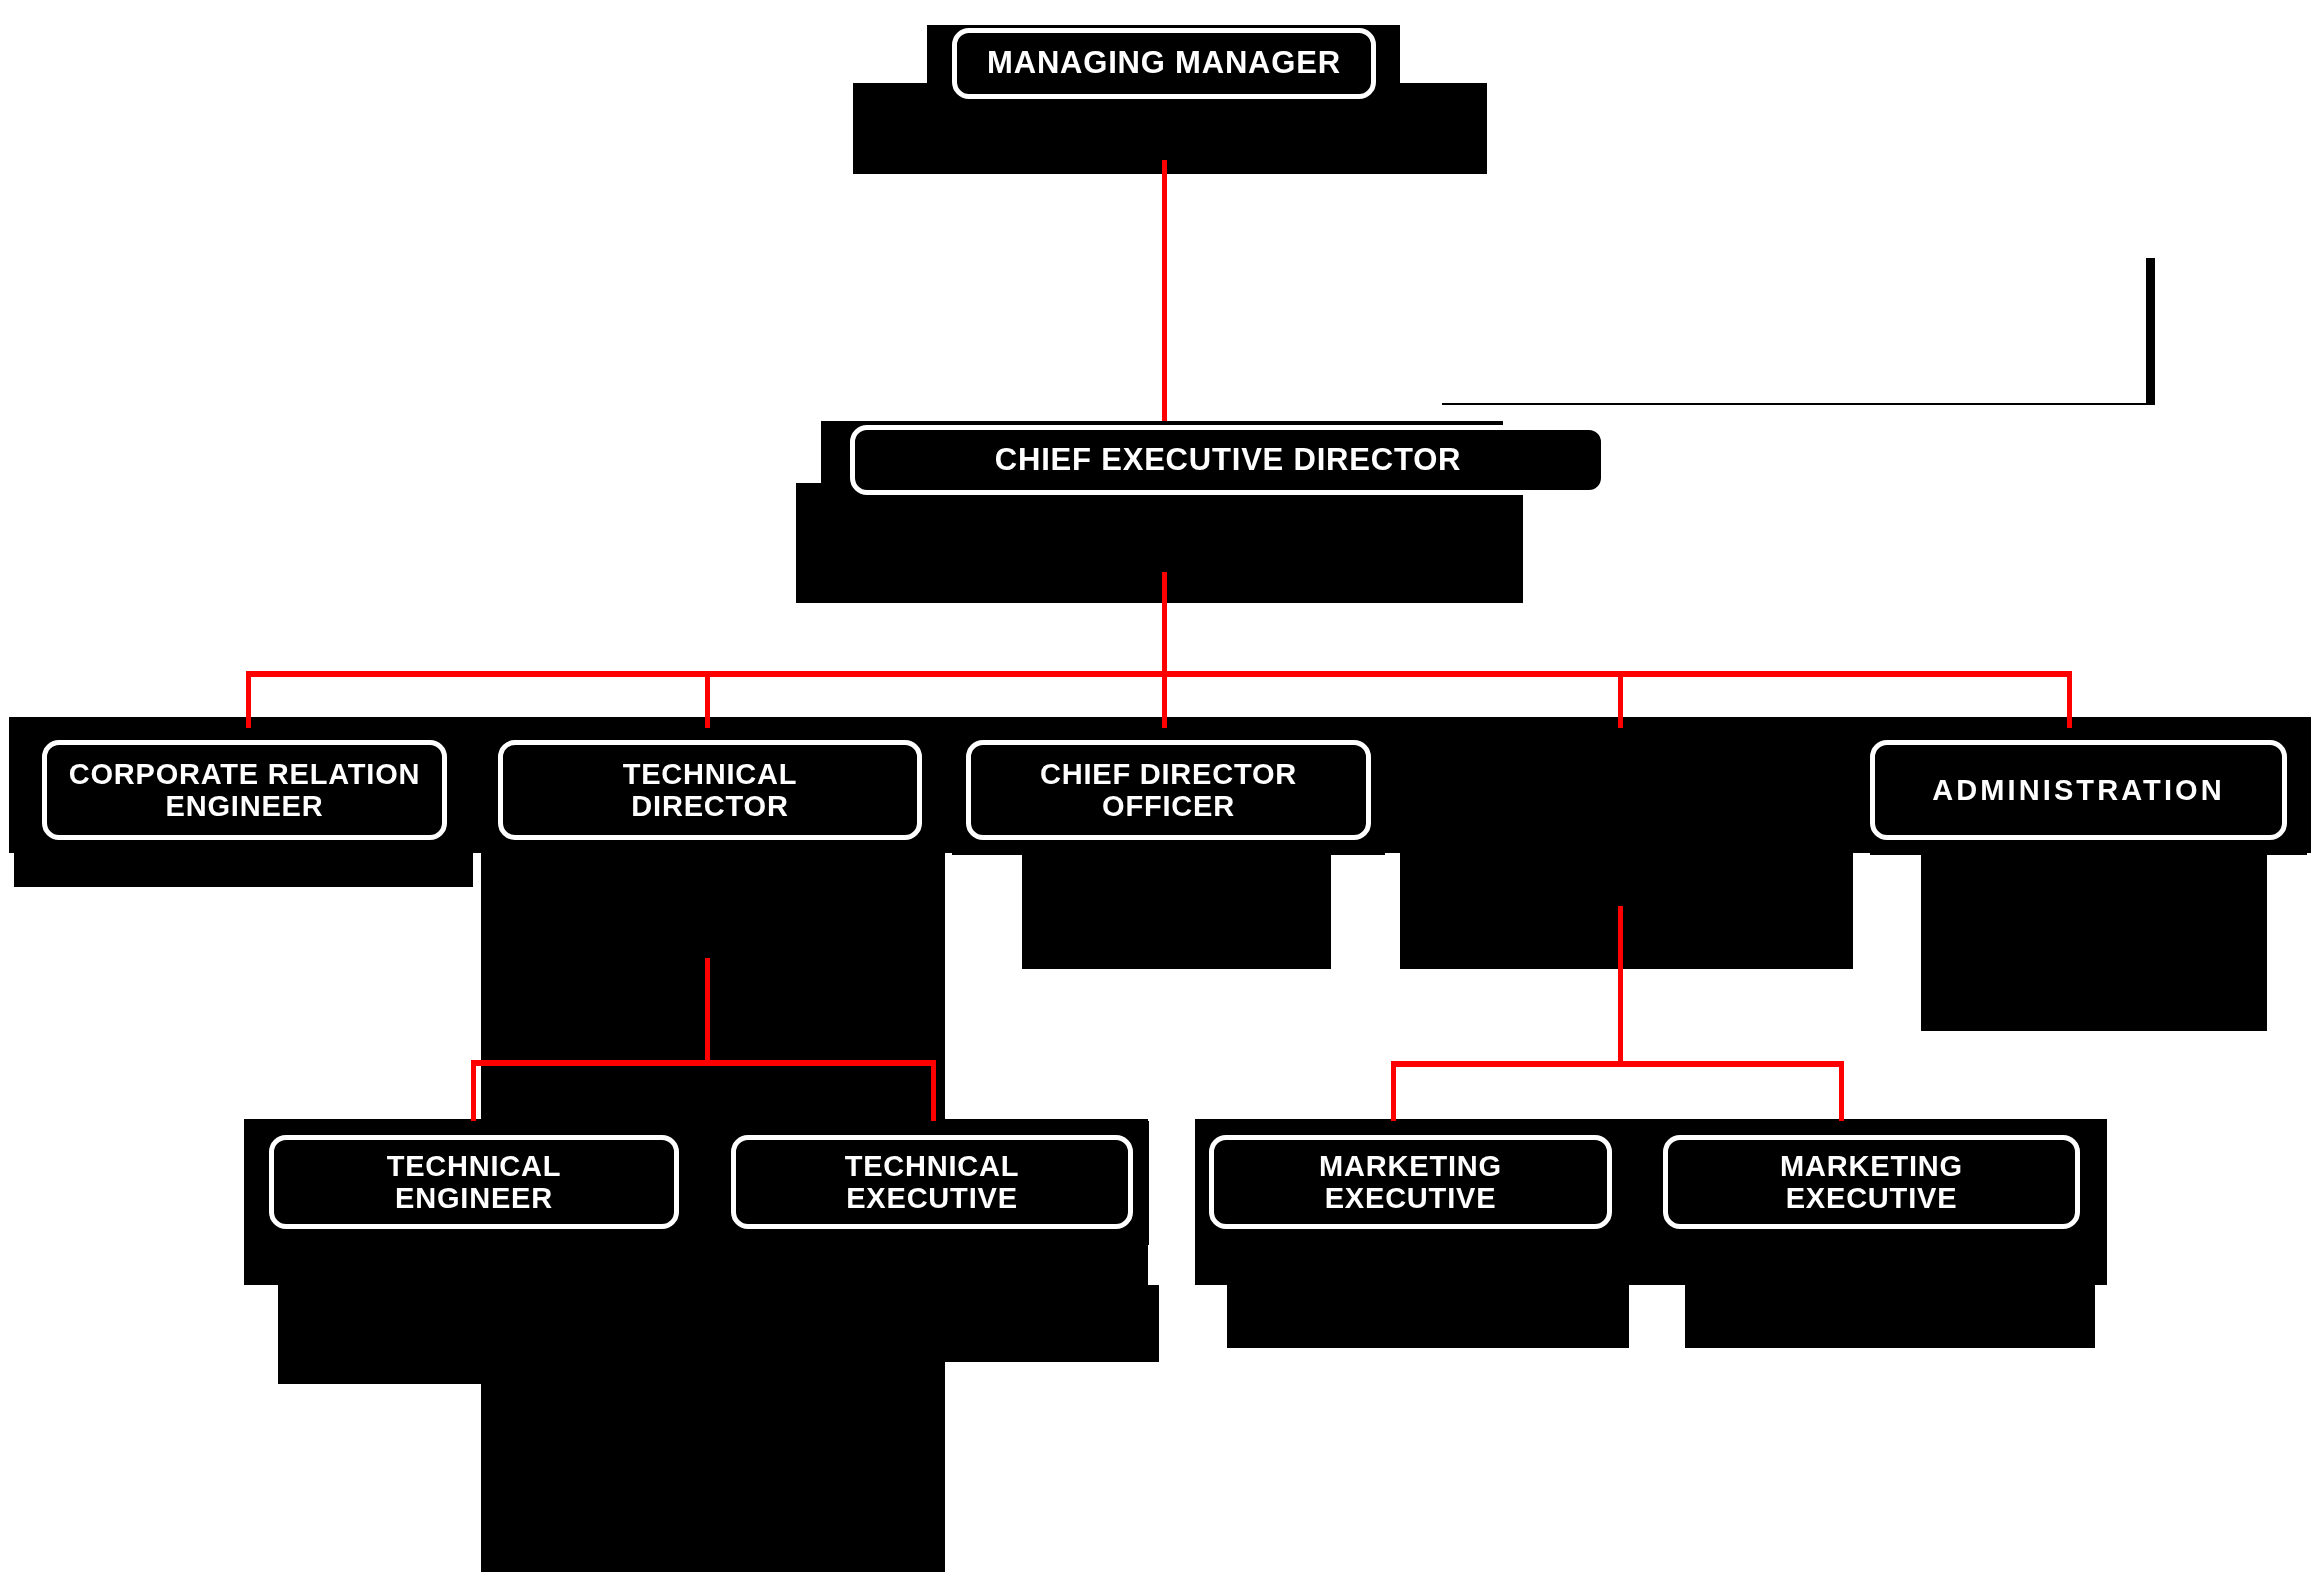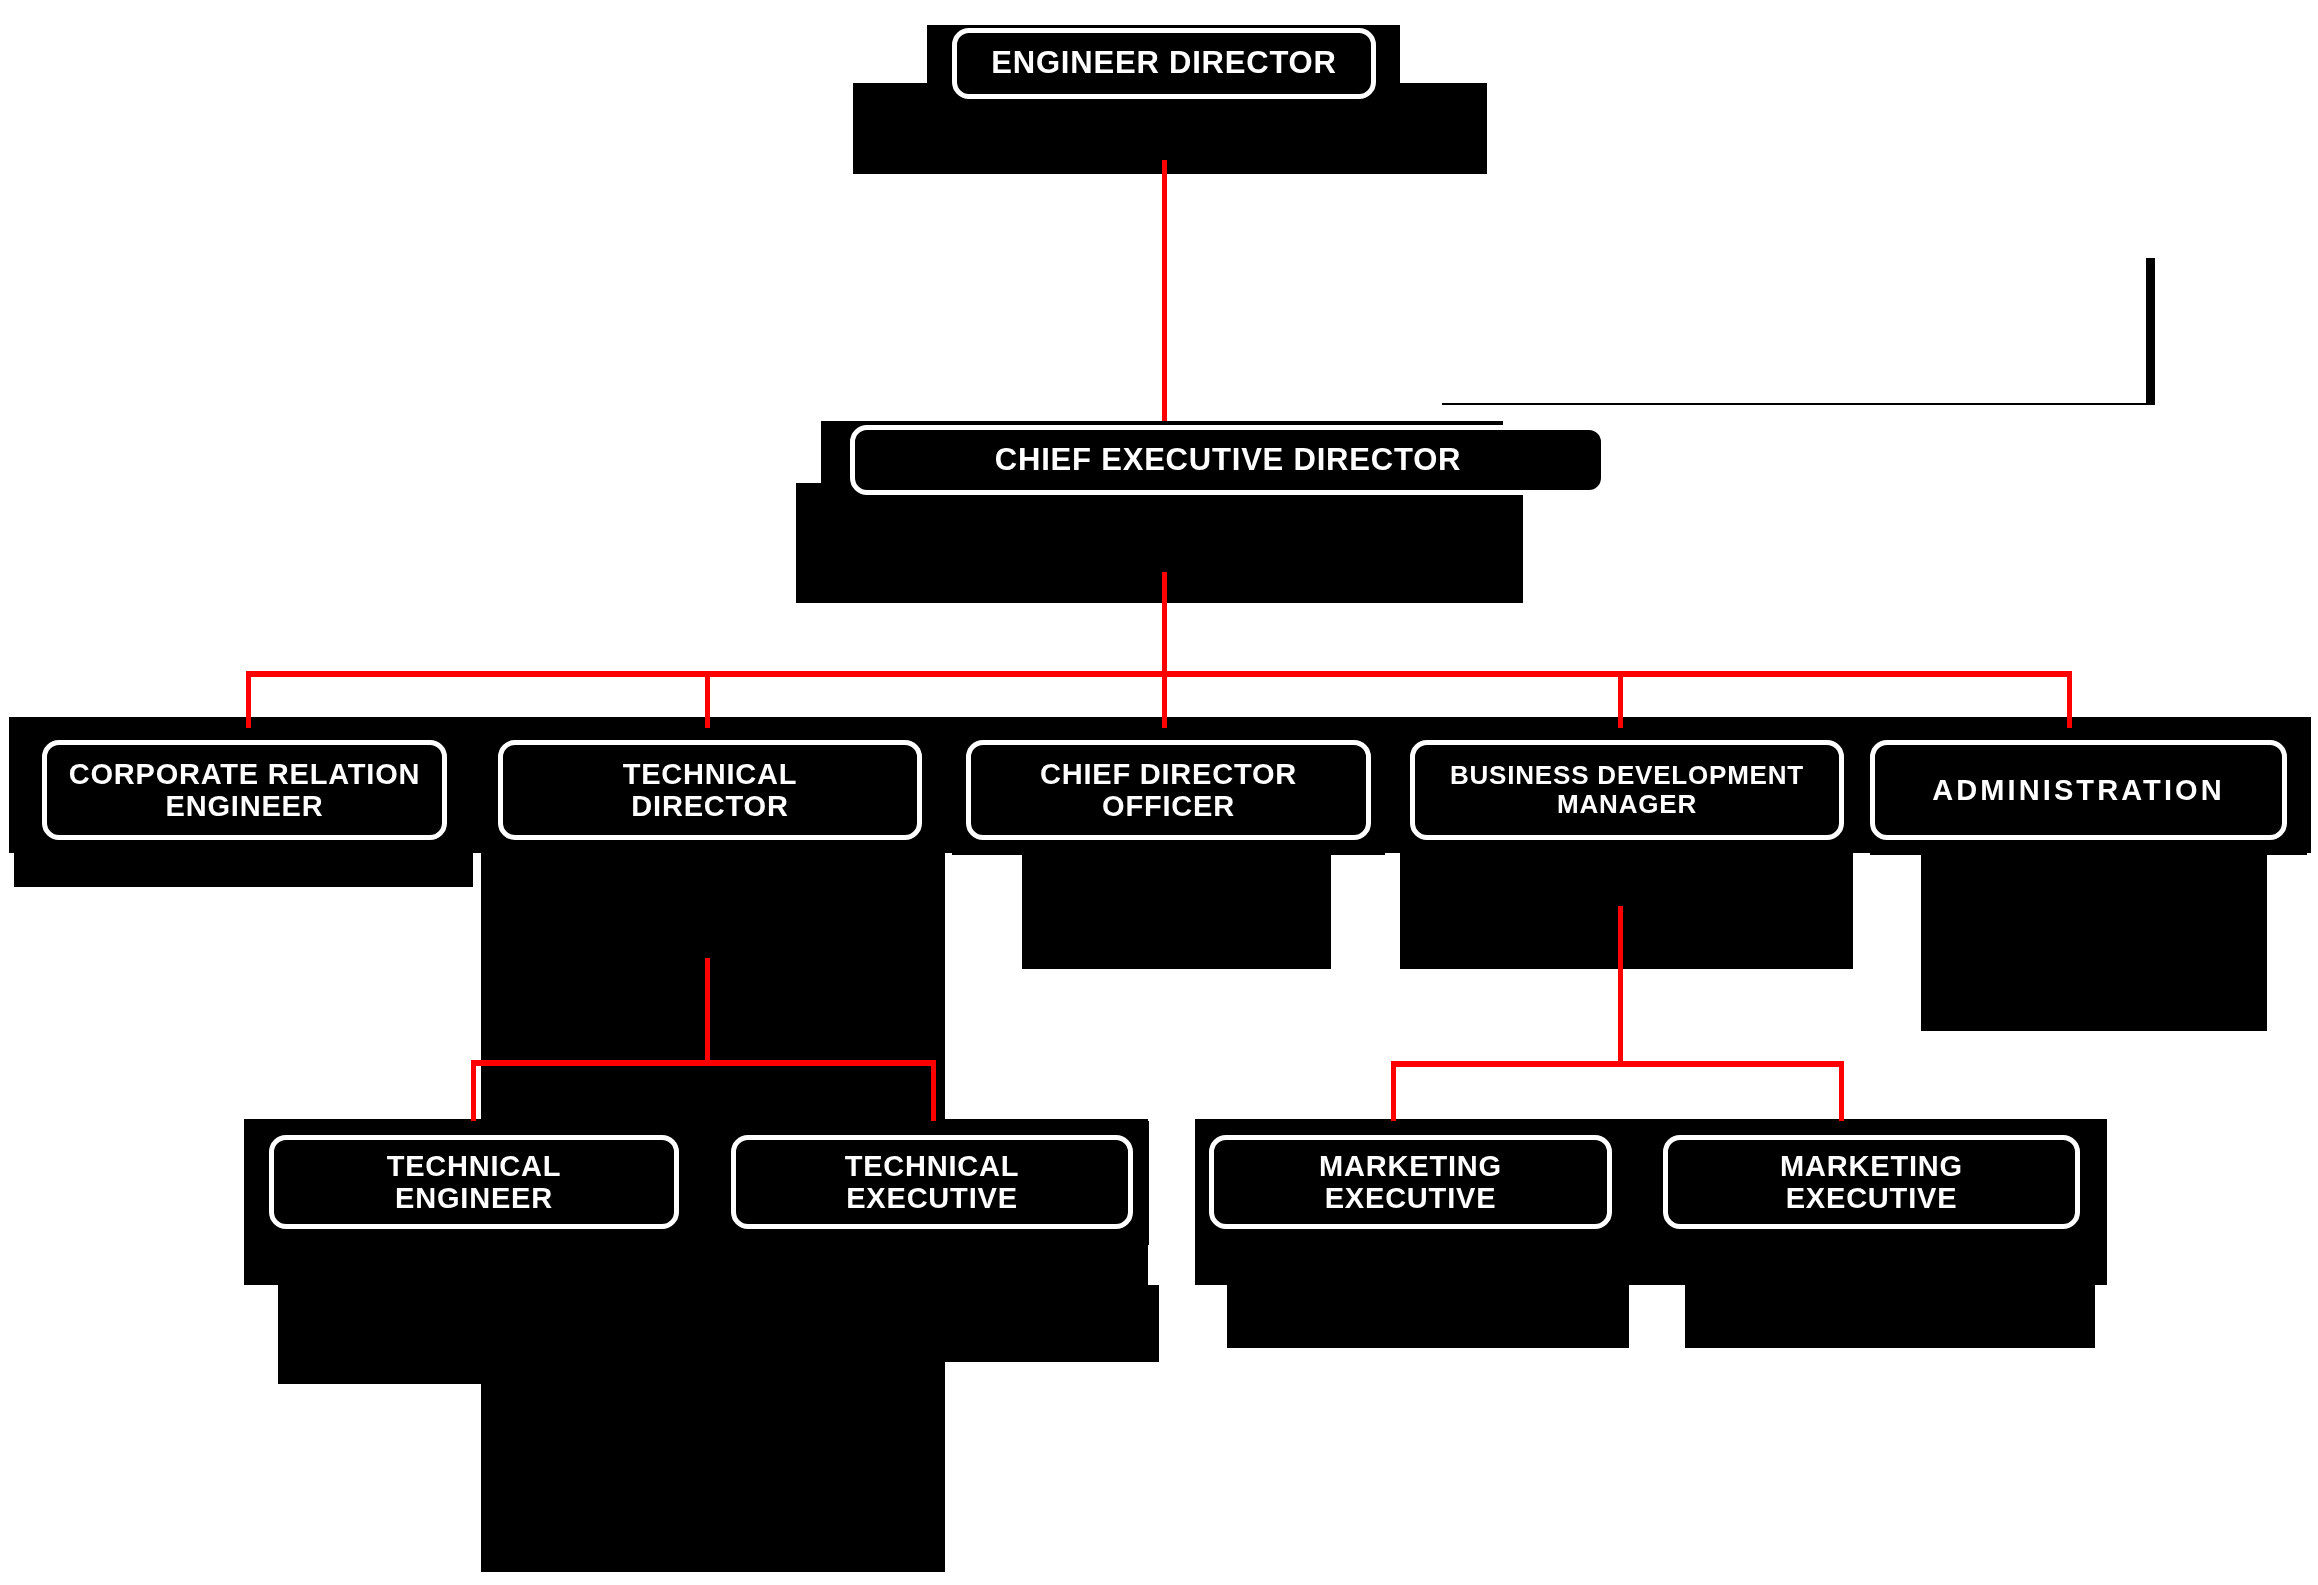--- a/index.html
+++ b/index.html
@@ -119,21 +119,21 @@
   <div class="conn" style="left:471px; top:1060px; width:4.6px; height:100px;"></div>
   <div class="conn" style="left:931px; top:1060px; width:4.6px; height:100px;"></div>
 
   <div class="conn" style="left:1618px; top:906px; width:4.6px; height:161px;"></div>
   <div class="conn" style="left:1391px; top:1061px; width:453px; height:6.2px;"></div>
   <div class="conn" style="left:1391px; top:1061px; width:4.6px; height:100px;"></div>
   <div class="conn" style="left:1839px; top:1061px; width:4.6px; height:100px;"></div>
 
   <div class="node" style="left:927px; top:25px; width:473px; height:85px;"></div>
   <div class="node-frame" style="left:952px; top:28px; width:424px; height:71px;">
-    <span class="node-label lbl-lg">ENGINEER DIRECTOR</span>
+    <span class="node-label lbl-lg">MANAGING MANAGER</span>
   </div>
 
   <div class="node" style="left:821px; top:421px; width:682px; height:85px;"></div>
   <div class="node-frame" style="left:850px; top:425px; width:756px; height:70px;">
     <span class="node-label lbl-lg">CHIEF EXECUTIVE DIRECTOR</span>
   </div>
 
   <div class="node" style="left:28px; top:728px; width:430px; height:127px;"></div>
   <div class="node-frame" style="left:42px; top:740px; width:405px; height:100px;">
     <span class="node-label lbl-md">CORPORATE RELATION
@@ -146,24 +146,20 @@
 DIRECTOR</span>
   </div>
 
   <div class="node" style="left:952px; top:728px; width:433px; height:127px;"></div>
   <div class="node-frame" style="left:966px; top:740px; width:405px; height:100px;">
     <span class="node-label lbl-md">CHIEF DIRECTOR
 OFFICER</span>
   </div>
 
   <div class="node" style="left:1400px; top:728px; width:453px; height:127px;"></div>
-  <div class="node-frame" style="left:1410px; top:740px; width:434px; height:100px;">
-    <span class="node-label lbl-sm">BUSINESS DEVELOPMENT
-MANAGER</span>
-  </div>
 
   <div class="node" style="left:1870px; top:728px; width:437px; height:127px;"></div>
   <div class="node-frame" style="left:1870px; top:740px; width:417px; height:100px;">
     <span class="node-label lbl-md lbl-wide">ADMINISTRATION</span>
   </div>
 
   <div class="node" style="left:244px; top:1121px; width:458px; height:124px;"></div>
   <div class="node-frame" style="left:269px; top:1135px; width:410px; height:94px;">
     <span class="node-label lbl-md">TECHNICAL
 ENGINEER</span>

